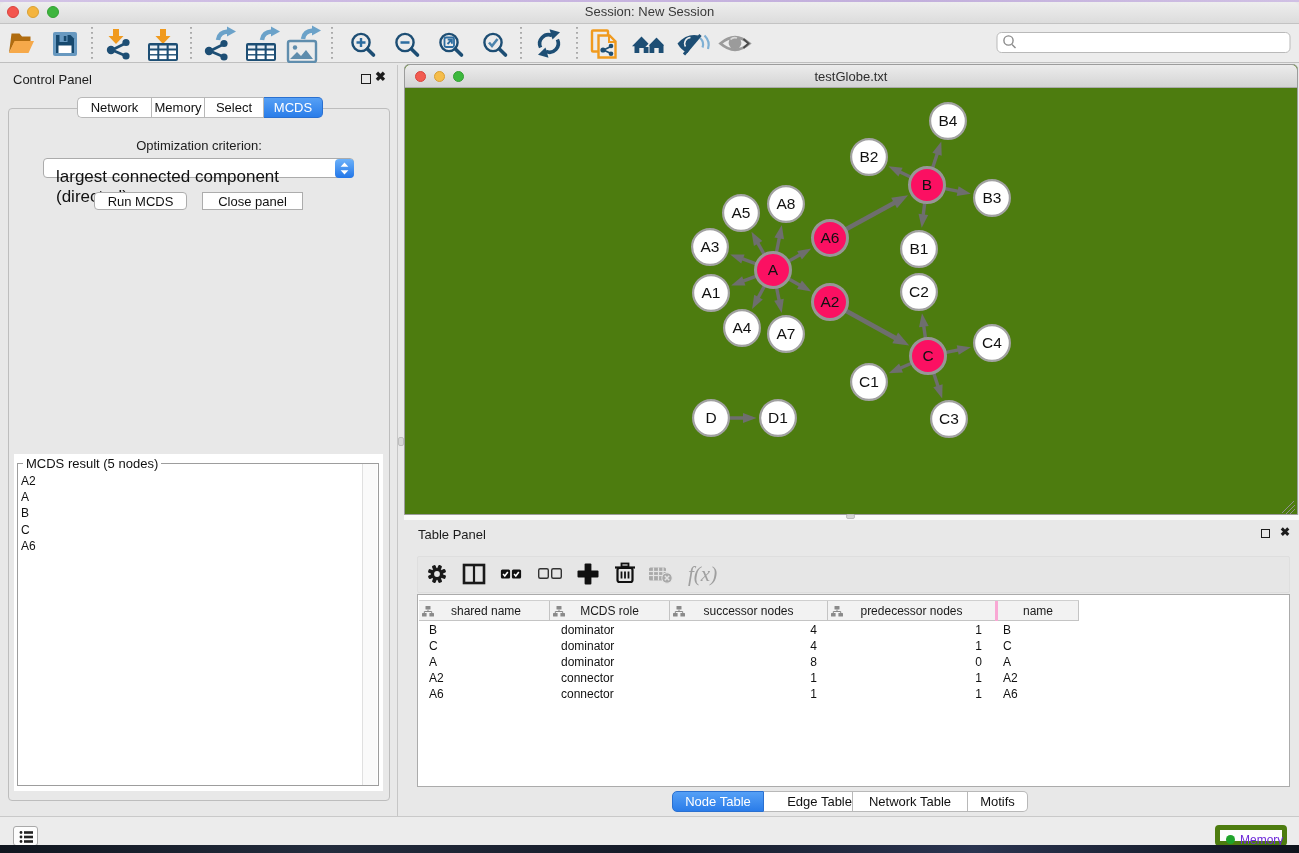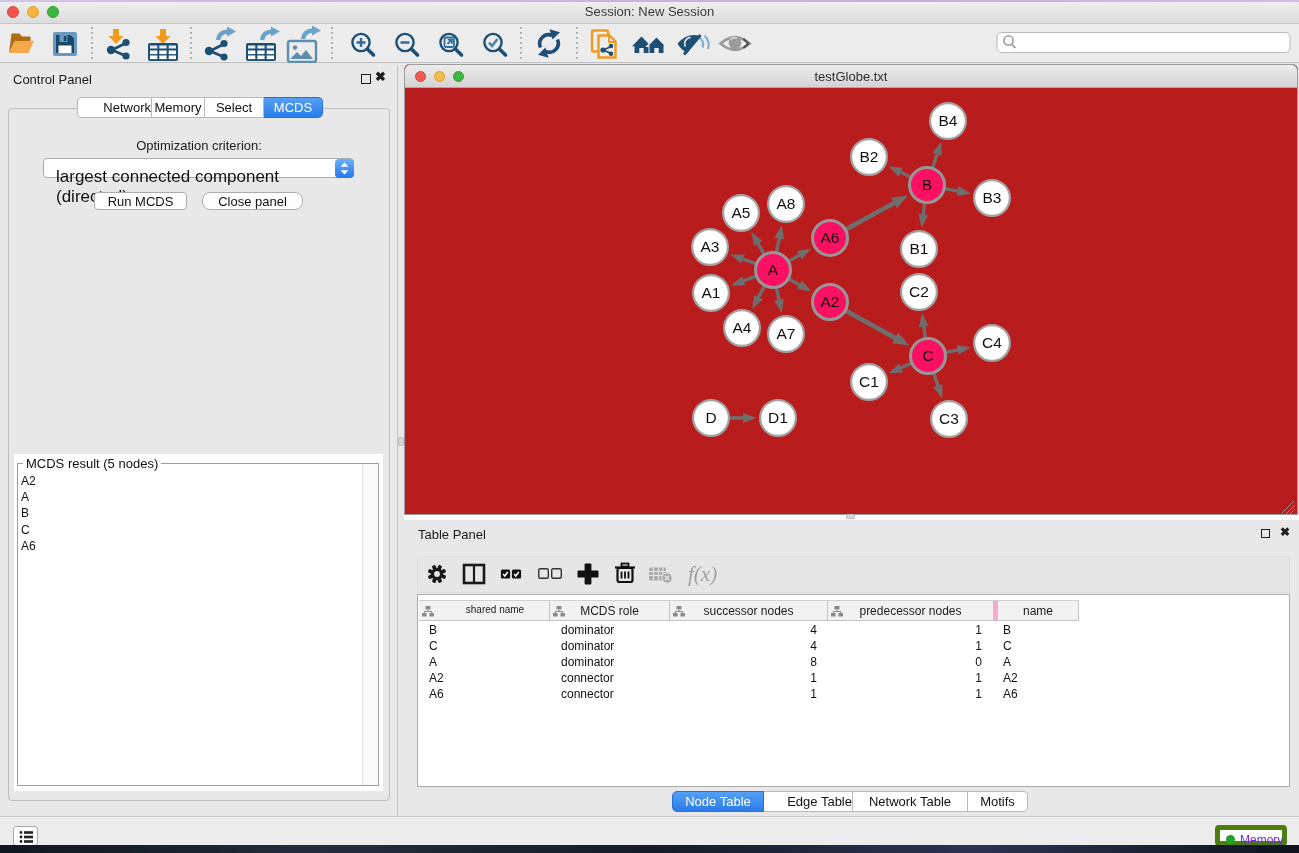--- a/index.html
+++ b/index.html
@@ -147,49 +147,49 @@
   <div class="abs" style="left:0;top:63px;width:1299px;height:751px;background:#e8e8e8;"></div>
 
 <div class="abs" style="left:0;top:63px;width:398px;height:751px;background:#e8e8e8;border-right:1px solid #c6c6c6;">
   <div class="abs" style="left:13px;top:7px;font-size:13px;color:#1c1c1c;">Control Panel</div>
   <div class="abs" style="left:361px;top:9px;width:10px;height:10px;border:1.6px solid #1c1c1c;"></div>
   <div class="abs" style="left:375px;top:4px;font-size:13px;font-weight:bold;color:#1c1c1c;">✖</div>
 
   <div class="abs" style="left:8px;top:43px;width:382px;height:693px;border:1px solid #bdbdbd;border-radius:4px;background:#e8e8e8;"></div>
 
   <div class="abs" style="left:77px;top:32px;height:21px;display:flex;font-size:13px;">
-    <div style="width:74px;background:#fff;border:1px solid #b8b8b8;border-right:none;border-radius:5px 0 0 5px;text-align:right;line-height:19px;color:#111;">Network</div>
+    <div style="width:74px;background:#fff;border:1px solid #b8b8b8;border-right:none;border-radius:5px 0 0 5px;text-align:center;line-height:19px;color:#111;">Network</div>
     <div style="width:53px;background:#fff;border:1px solid #b8b8b8;border-right:none;text-align:center;line-height:19px;color:#111;">Memory</div>
     <div style="width:60px;background:#fff;border:1px solid #b8b8b8;text-align:center;line-height:19px;color:#111;">Select</div>
     <div style="width:59px;background:linear-gradient(#56a0f5,#2a7de9);border:1px solid #2a70d0;border-left:none;border-radius:0 5px 5px 0;text-align:center;line-height:19px;color:#fff;">MCDS</div>
   </div>
 
   <div class="abs" style="left:0;top:73px;width:398px;text-align:center;font-size:13px;color:#1c1c1c;">Optimization criterion:</div>
 
   <div class="abs" style="left:43px;top:93px;width:311px;height:20px;background:#fff;border:1px solid #ababab;border-radius:4px;">
     <div class="abs" style="left:12px;top:8px;font-size:17px;color:#111;">largest connected component (directed)</div>
     <div class="abs" style="left:291px;top:0px;width:19px;height:19px;background:linear-gradient(#6cb1f9,#2276e8);border-radius:4px;">
       <svg width="19" height="19" viewBox="0 0 19 19">
             <path d="M5.6,7.8 l3.9,-4.4 3.9,4.4 z M5.6,11.2 l3.9,4.4 3.9,-4.4 z" fill="#fff"></path>
           </svg>
     </div>
   </div>
 
   <div class="abs" style="left:94px;top:127px;width:93px;height:18px;background:#fefefe;border:1px solid #acacac;border-radius:4px;text-align:center;font-size:13px;line-height:17px;color:#111;">Run MCDS</div>
-  <div class="abs" style="left:202px;top:127px;width:101px;height:18px;background:#fefefe;border:1px solid #acacac;border-radius:8px;text-align:center;font-size:13px;line-height:17px;color:#111;">Close panel</div>
+  <div class="abs" style="left:202px;top:127px;width:101px;height:18px;background:#fefefe;border:1px solid #acacac;border-radius:0;text-align:center;font-size:13px;line-height:17px;color:#111;">Close panel</div>
 
   <div class="abs" style="left:14px;top:389px;width:369px;height:337px;background:#fff;"></div>
   <div class="abs" style="left:17px;top:398px;width:362px;height:323px;border:1px solid #9d9d9d;"></div>
   <div class="abs" style="left:23px;top:391px;font-size:13px;color:#111;background:#fff;padding:0 3px;text-align:center;">MCDS result (5 nodes)</div>
   <div class="abs" style="left:21px;top:408px;font-size:12px;color:#111;line-height:16.2px;">A2<br>A<br>B<br>C<br>A6</div>
 
   <div class="abs" style="left:362px;top:399px;width:15px;height:321px;background:#fafafa;border-left:1px solid #e0e0e0;"></div>
 </div>
 
-<div class="abs" style="left:404px;top:62px;width:894px;height:451px;background:#b91c1c;border:1px solid #9c9c9c;border-radius:5px 5px 0 0;">
+<div class="abs" style="left:404px;top:62px;width:894px;height:451px;background:#4d7c0f;border:1px solid #9c9c9c;border-radius:5px 5px 0 0;">
   <div class="abs" style="left:0;top:0;width:892px;height:23px;background:linear-gradient(#ececec,#d4d4d4);border-bottom:1px solid #ababab;border-radius:5px 5px 0 0;">
     <div class="abs" style="left:10px;top:6px;width:11px;height:11px;border-radius:50%;background:#f25b51;border:0.5px solid #d8443e;"></div>
     <div class="abs" style="left:29px;top:6px;width:11px;height:11px;border-radius:50%;background:#f5bd4b;border:0.5px solid #d9a033;"></div>
     <div class="abs" style="left:48px;top:6px;width:11px;height:11px;border-radius:50%;background:#3db83d;border:0.5px solid #34a034;"></div>
     <div class="abs" style="left:0;top:4px;width:892px;text-align:center;font-size:13px;color:#2e2e2e;">testGlobe.txt</div>
   </div>
   <svg style="position:absolute;left:1px;top:24px" width="893" height="424" viewBox="405 88 893 424">
 <line x1="772.0" y1="269.0" x2="741.9" y2="280.2" stroke="#6e6e6e" stroke-width="3.4"></line>
 <polygon points="730.2,284.5 741.1,275.2 744.5,284.4" fill="#6e6e6e"></polygon>
 <line x1="772.0" y1="269.0" x2="740.9" y2="257.7" stroke="#6e6e6e" stroke-width="3.4"></line>
@@ -358,21 +358,21 @@
           <svg width="12" height="11" viewBox="0 0 12 11" style="position:absolute;left:3px;top:5px">
             <g fill="#8a8a8a">
               <rect x="3.5" y="0" width="5" height="3.6" rx="0.5"></rect>
               <rect x="0" y="7" width="4.6" height="3.6" rx="0.5"></rect>
               <rect x="7.4" y="7" width="4.6" height="3.6" rx="0.5"></rect>
             </g>
             <g stroke="#8a8a8a" stroke-width="1">
               <path d="M6,3.6 V5.5 M2.3,7 V5.5 H9.7 V7" fill="none"></path>
             </g>
           </svg>
-          <div style="position:absolute;left:11px;top:3px;width:100%;text-align:center;font-size:10px;color:#1a1a1a;">shared name</div>
+          <div style="position:absolute;left:2px;top:3px;width:100%;text-align:center;font-size:12px;color:#1a1a1a;">shared name</div>
         </div>
 <div class="abs" style="left:132px;top:6px;width:120px;height:20px;border-right:1px solid #c4c4c4;">
           <svg width="12" height="11" viewBox="0 0 12 11" style="position:absolute;left:3px;top:5px">
             <g fill="#8a8a8a">
               <rect x="3.5" y="0" width="5" height="3.6" rx="0.5"></rect>
               <rect x="0" y="7" width="4.6" height="3.6" rx="0.5"></rect>
               <rect x="7.4" y="7" width="4.6" height="3.6" rx="0.5"></rect>
             </g>
             <g stroke="#8a8a8a" stroke-width="1">
               <path d="M6,3.6 V5.5 M2.3,7 V5.5 H9.7 V7" fill="none"></path>
@@ -386,21 +386,21 @@
               <rect x="3.5" y="0" width="5" height="3.6" rx="0.5"></rect>
               <rect x="0" y="7" width="4.6" height="3.6" rx="0.5"></rect>
               <rect x="7.4" y="7" width="4.6" height="3.6" rx="0.5"></rect>
             </g>
             <g stroke="#8a8a8a" stroke-width="1">
               <path d="M6,3.6 V5.5 M2.3,7 V5.5 H9.7 V7" fill="none"></path>
             </g>
           </svg>
           <div style="position:absolute;left:0;top:3px;width:100%;text-align:center;font-size:12px;color:#1a1a1a;">successor nodes</div>
         </div>
-<div class="abs" style="left:410px;top:6px;width:170px;height:20px;border-right:5px solid #f9a8d4;">
+<div class="abs" style="left:410px;top:6px;width:170px;height:20px;border-right:3px solid #f9a8d4;">
           <svg width="12" height="11" viewBox="0 0 12 11" style="position:absolute;left:3px;top:5px">
             <g fill="#8a8a8a">
               <rect x="3.5" y="0" width="5" height="3.6" rx="0.5"></rect>
               <rect x="0" y="7" width="4.6" height="3.6" rx="0.5"></rect>
               <rect x="7.4" y="7" width="4.6" height="3.6" rx="0.5"></rect>
             </g>
             <g stroke="#8a8a8a" stroke-width="1">
               <path d="M6,3.6 V5.5 M2.3,7 V5.5 H9.7 V7" fill="none"></path>
             </g>
           </svg>

